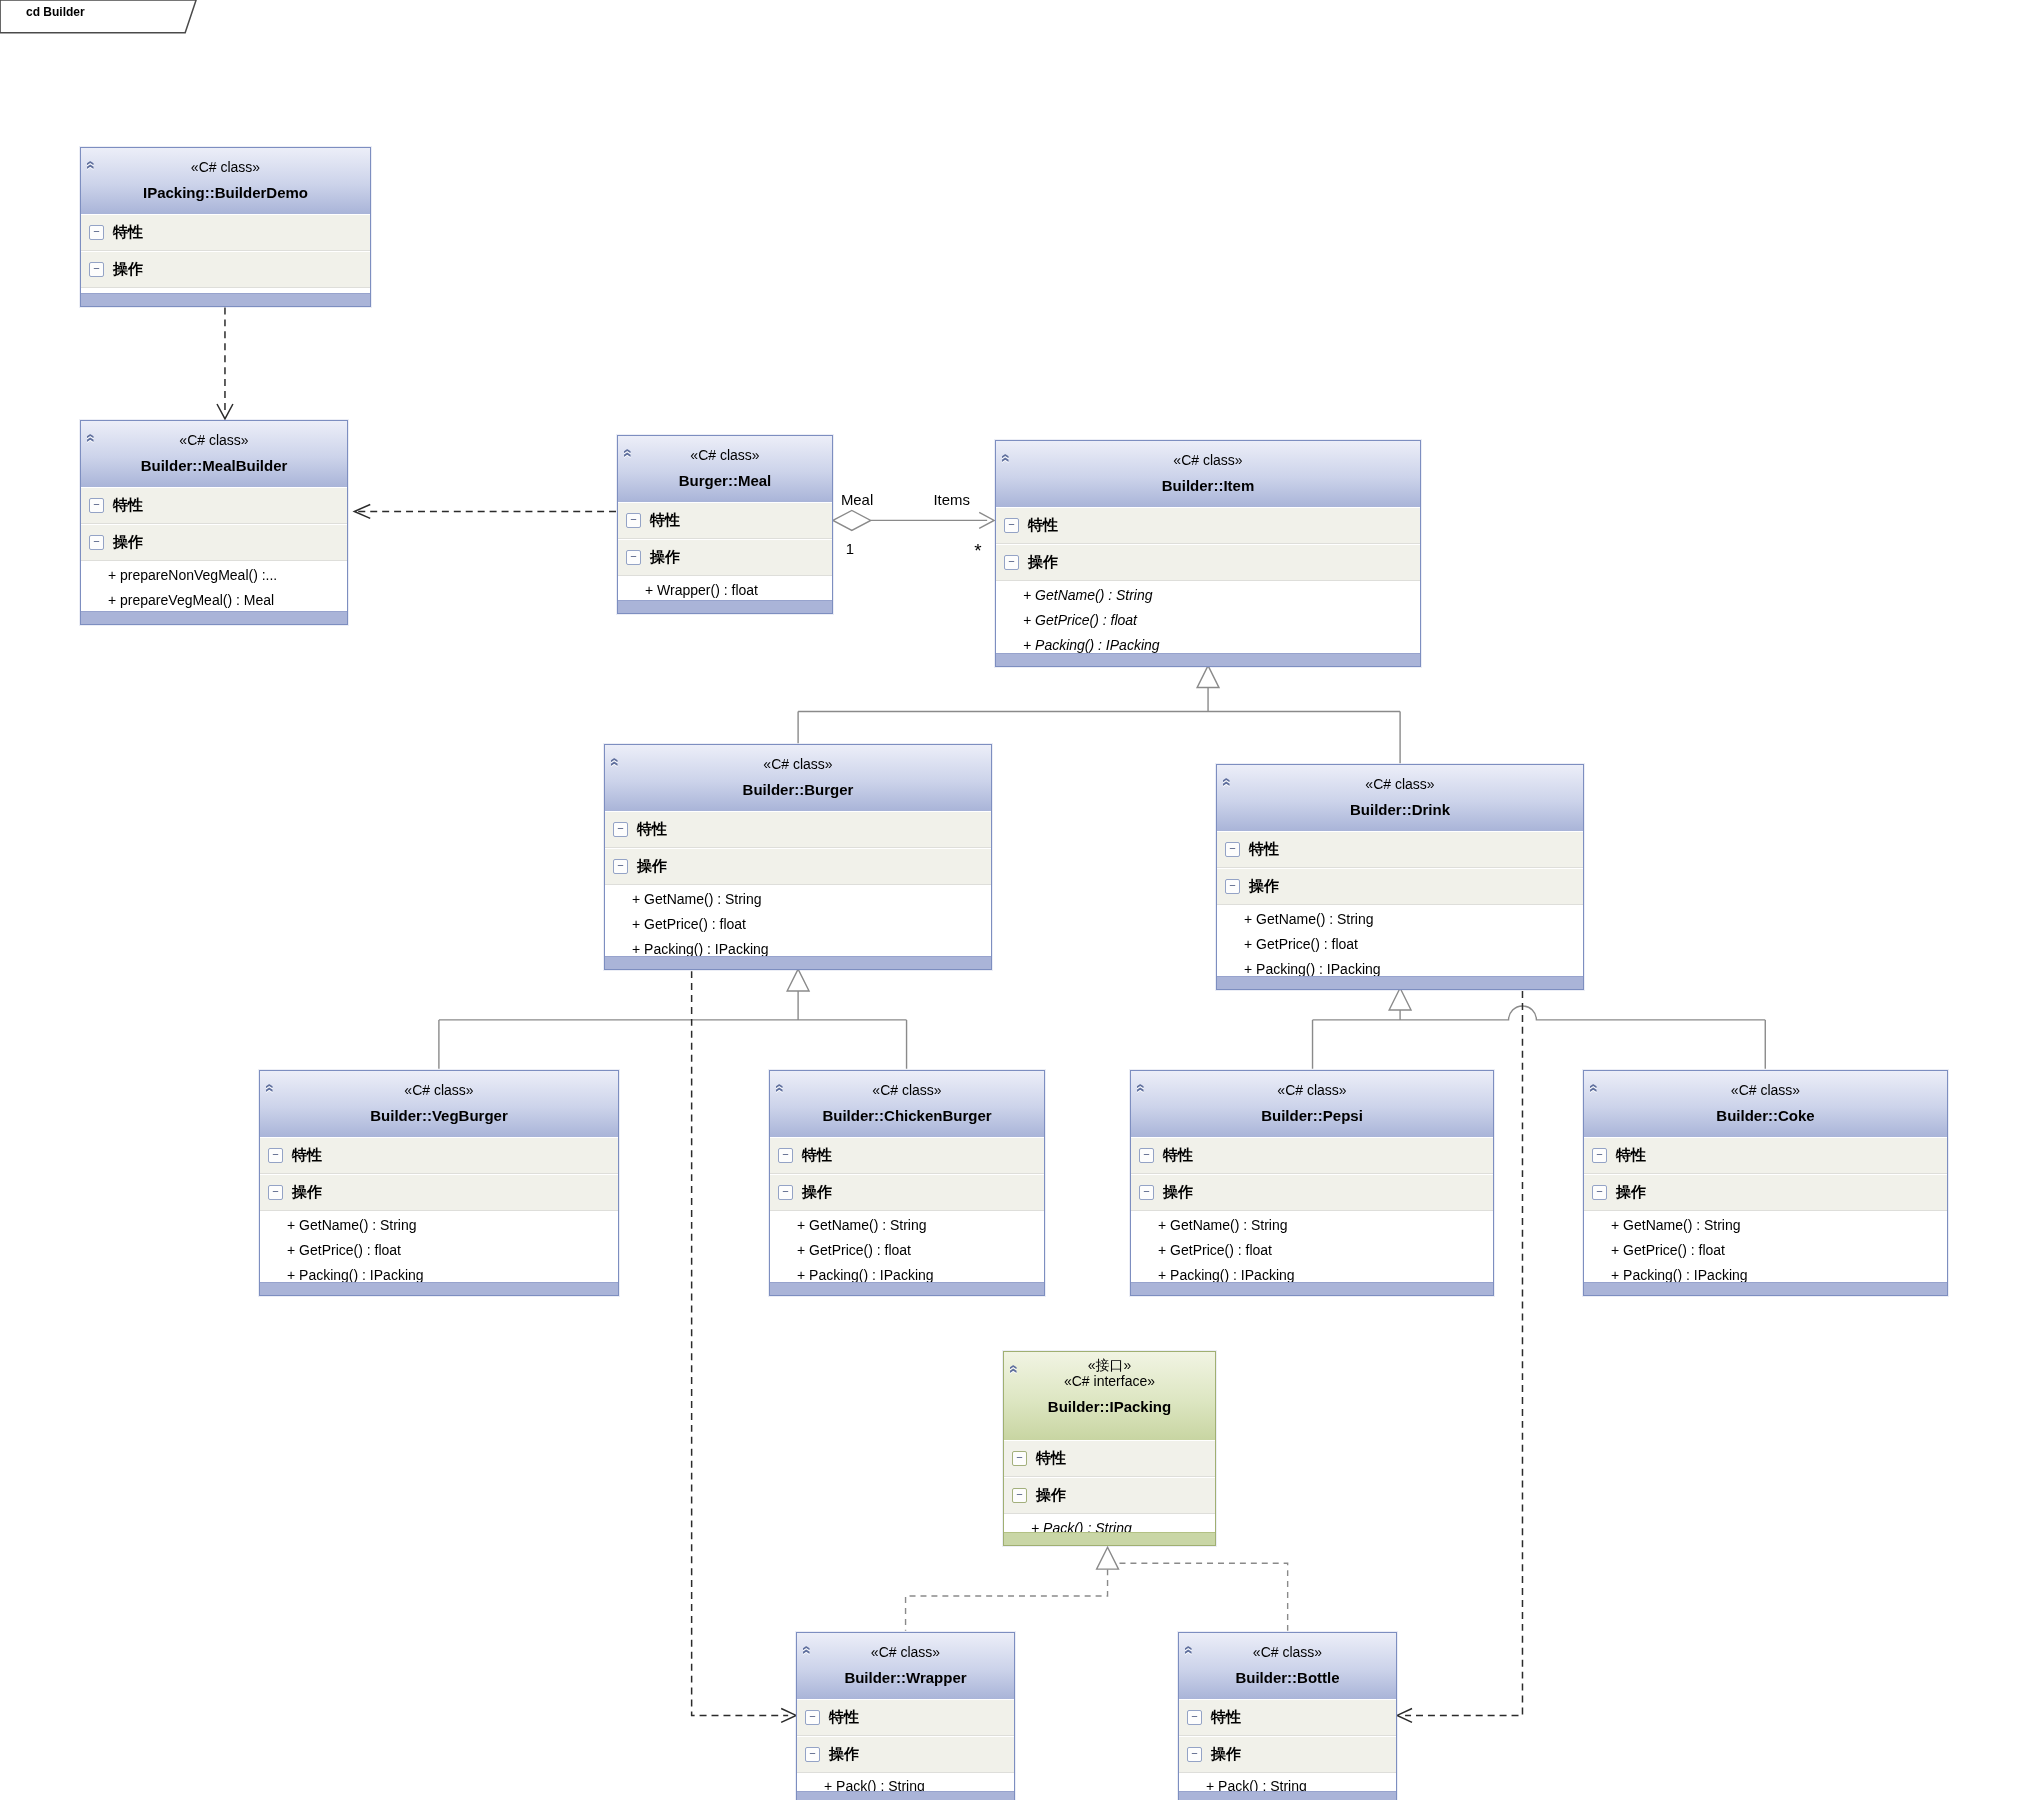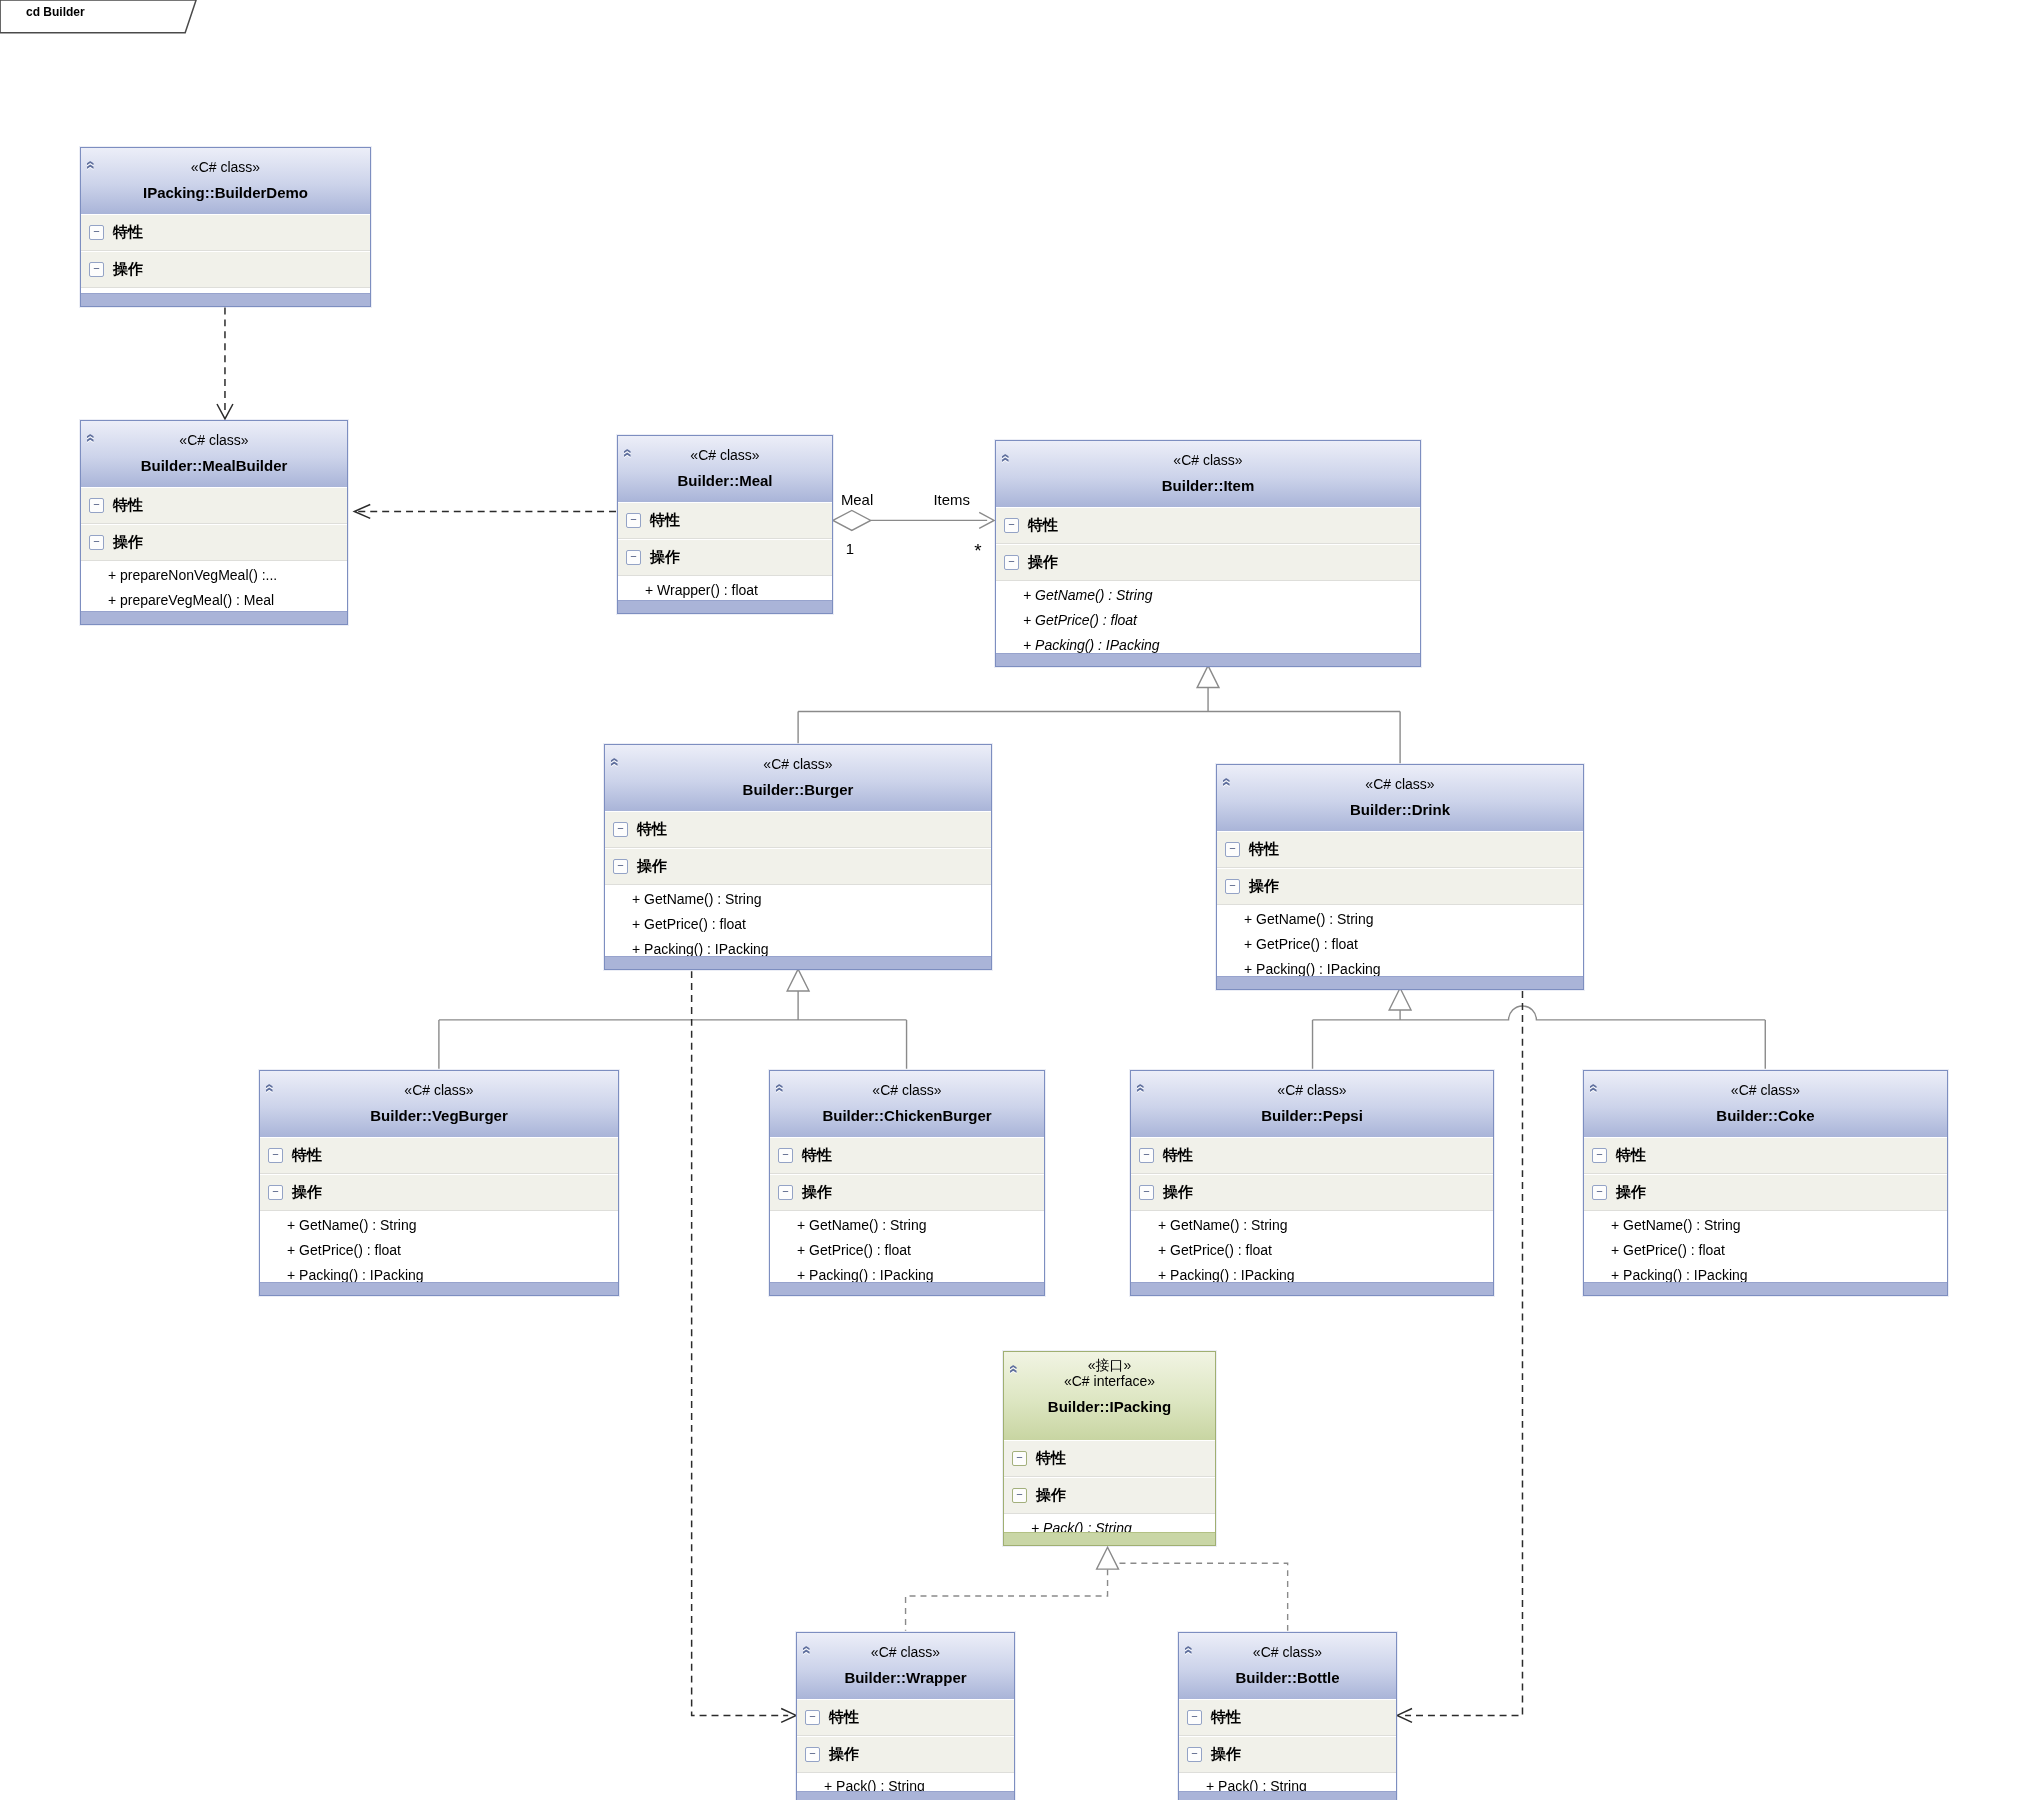--- a/index.html
+++ b/index.html
@@ -138,21 +138,21 @@
       <div class="m">+ prepareNonVegMeal() :...</div>
       <div class="m">+ prepareVegMeal() : Meal</div>
     </div>
     <div class="strip"></div>
   </div>
 
   <div class="cls" style="left:617px;top:435px;width:216px;height:179px">
     <div class="hd">
       <span class="chev">«</span>
       <div class="st">«C# class»</div>
-      <div class="nm">Builder::Meal</div>
+      <div class="nm">Burger::Meal</div>
     </div>
     <div class="row">
       <span class="mi">−</span>
       <span>特性</span>
     </div>
     <div class="row">
       <span class="mi">−</span>
       <span>操作</span>
     </div>
     <div class="meths">

